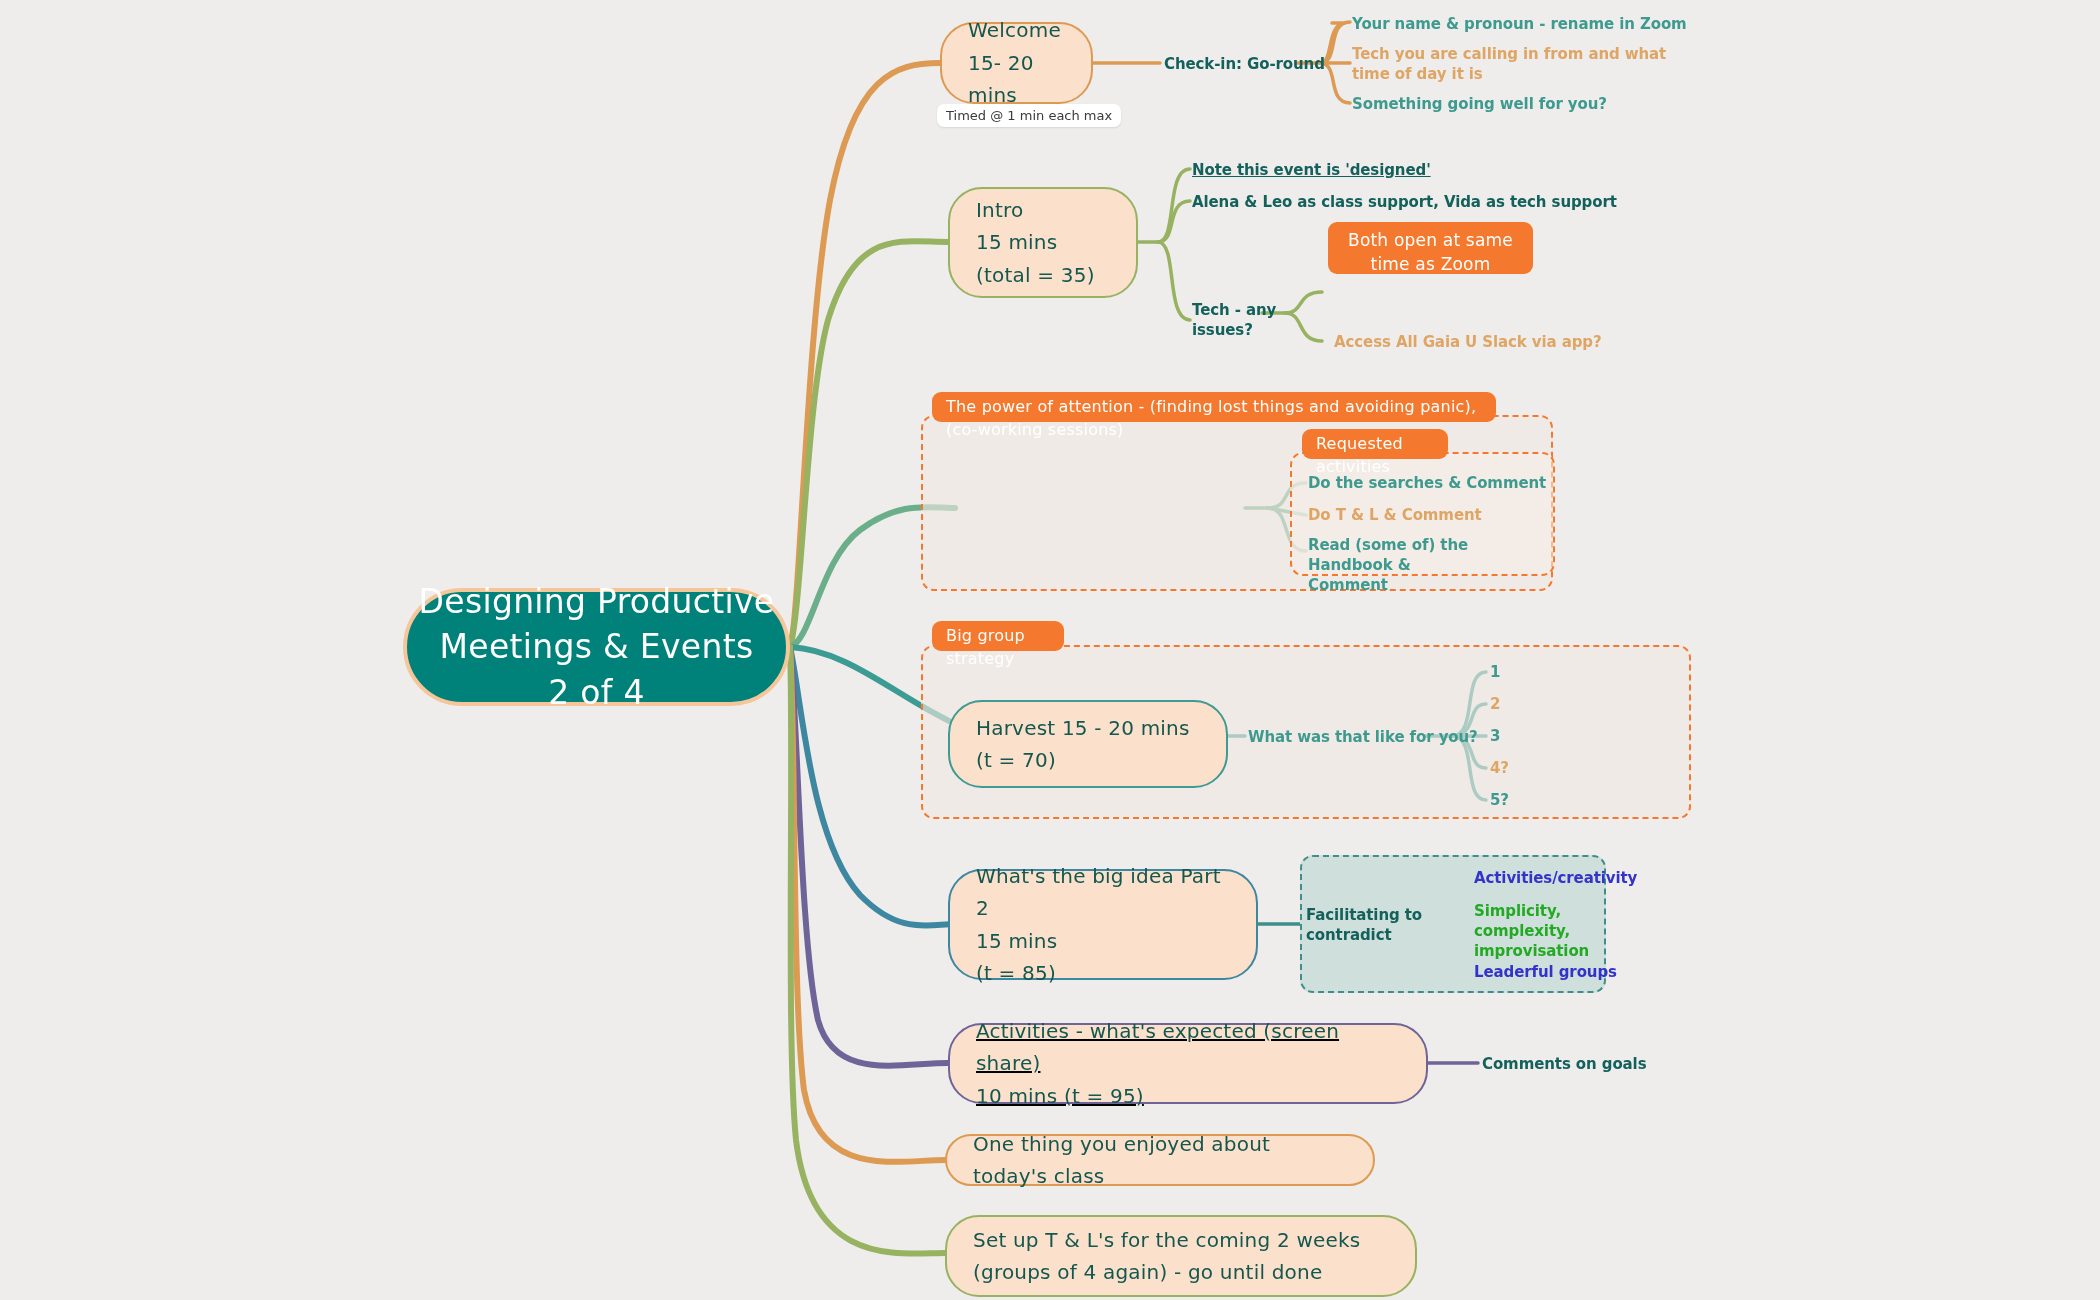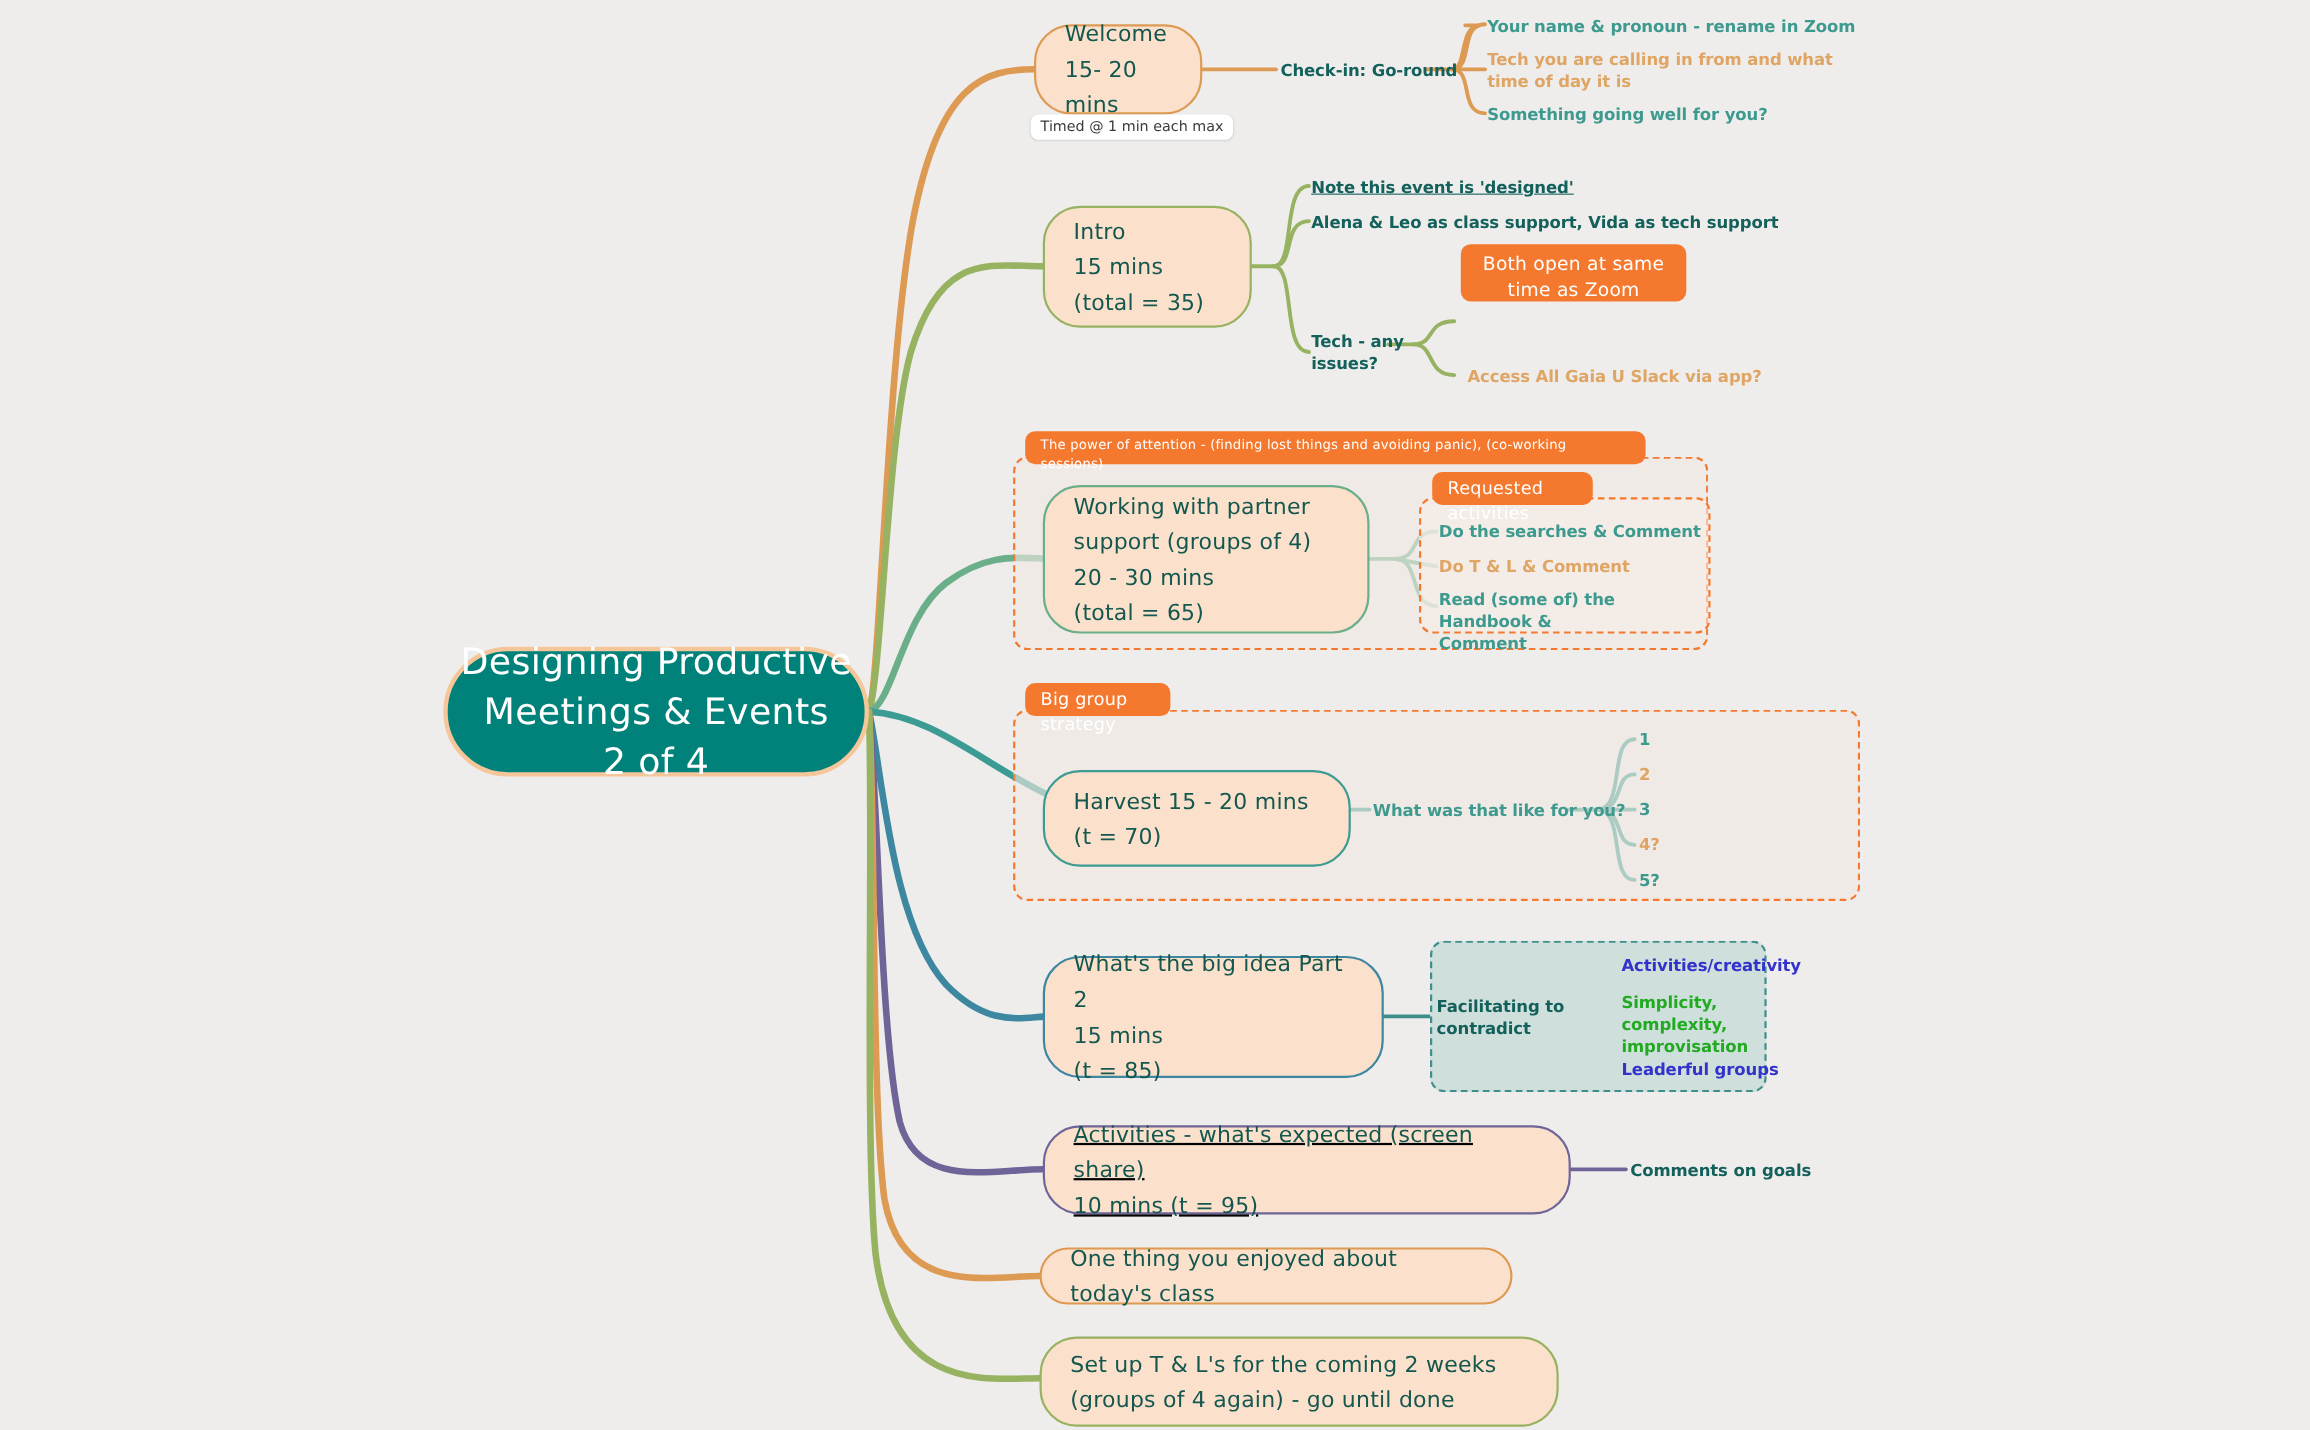--- a/index.html
+++ b/index.html
@@ -184,21 +184,21 @@
     <path d="M1438,924 C1464,924 1448,971 1470,971" fill="none" stroke="#3E8E8B" stroke-width="3.5" stroke-linecap="round"></path>
 
     <path d="M1428,1063 L1478,1063" fill="none" stroke="#6F6498" stroke-width="3.5" stroke-linecap="round"></path>
   </svg>
 
   <div class="group" style="left:921px; top:415px; width:632px; height:176px;"></div>
   <div class="group inner" style="left:1290px; top:452px; width:265px; height:124px;"></div>
   <div class="group" style="left:921px; top:645px; width:770px; height:174px;"></div>
   <div class="group teal" style="left:1300px; top:855px; width:306px; height:138px;"></div>
 
-  <div class="banner" style="left:932px; top:392px; width:564px; height:30px; font-size:12px; padding-top:4px;">The power of attention - (finding lost things and avoiding panic), (co-working sessions)</div>
+  <div class="banner" style="left:932px; top:392px; width:564px; height:30px; font-size:16px; padding-top:4px;">The power of attention - (finding lost things and avoiding panic), (co-working sessions)</div>
 
   <div class="banner" style="left:1302px; top:429px; width:146px; height:30px; font-size:16px; padding-top:4px;">Requested activities</div>
 
   <div class="banner" style="left:932px; top:621px; width:132px; height:30px; font-size:16px; padding-top:4px;">Big group strategy</div>
 
   <div class="banner center" style="left:1328px; top:222px; width:205px; height:52px;">Both open at same time as
 Zoom</div>
 
   <div class="central">
     <div class="central-text">Designing Productive
@@ -210,26 +210,20 @@
     <div class="topic-text">Welcome
 15- 20 mins</div>
   </div>
 
   <div class="topic" style="left:948px; top:187px; width:190px; height:111px; border:2.5px solid #97B260;">
     <div class="topic-text">Intro
 15 mins
 (total = 35)</div>
   </div>
 
-  <div class="topic" style="left:948px; top:441px; width:297px; height:135px; border:2.5px solid #6BAE8A;">
-    <div class="topic-text">Working with partner
-support (groups of 4)
-20 - 30 mins
-(total = 65)</div>
-  </div>
 
   <div class="topic" style="left:948px; top:700px; width:280px; height:88px; border:2.5px solid #3C9B92;">
     <div class="topic-text">Harvest 15 - 20 mins
 (t = 70)</div>
   </div>
 
   <div class="topic" style="left:948px; top:869px; width:310px; height:111px; border:2.5px solid #3E87A0;">
     <div class="topic-text">What's the big idea Part 2
 15 mins
 (t = 85)</div>

